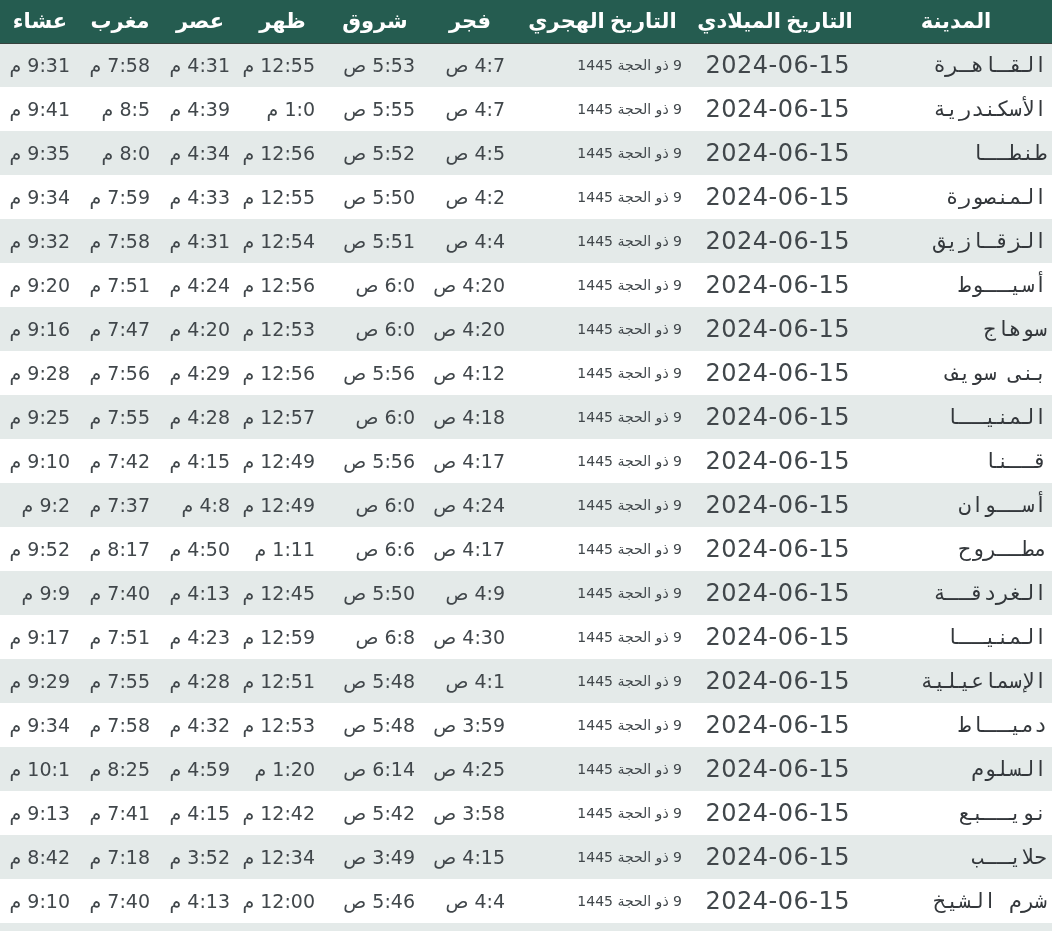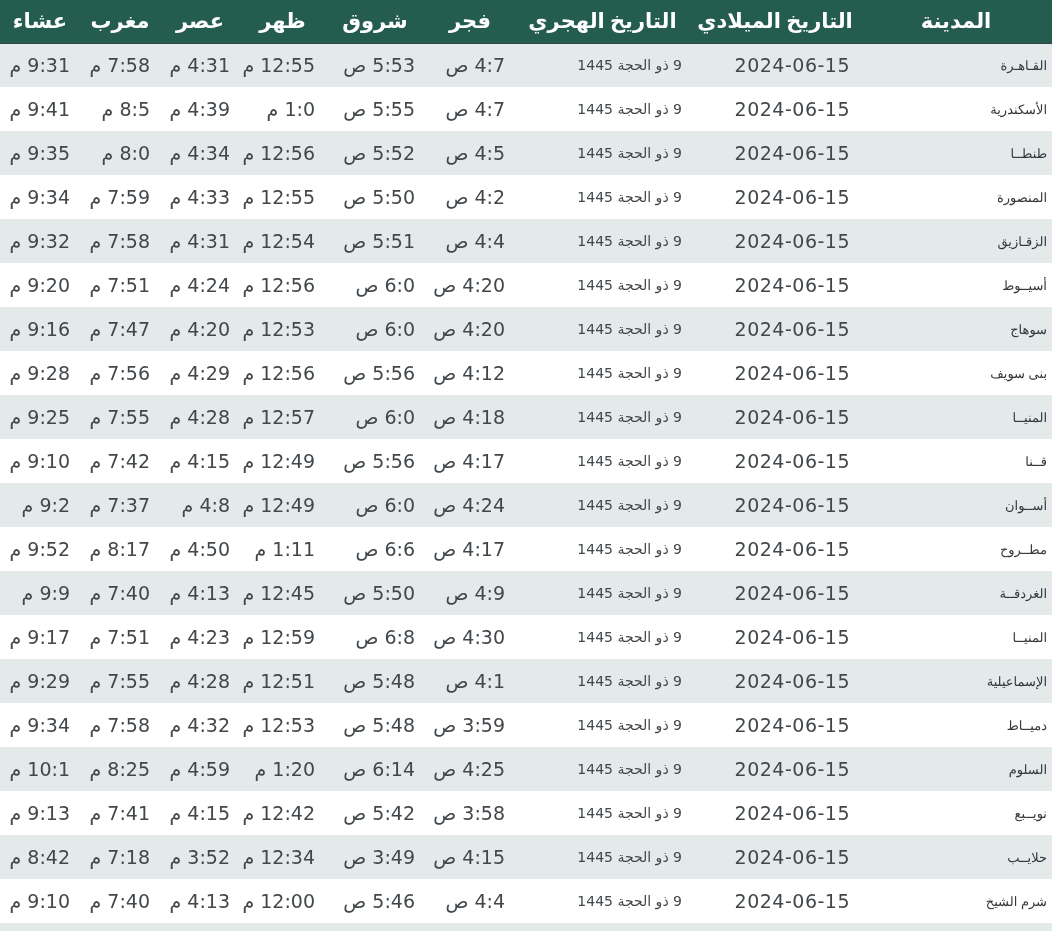--- a/index.html
+++ b/index.html
@@ -54,31 +54,31 @@
   .col-gregorian{width:170px;}
   .col-hijri{width:175px;}
   .col-fajr{width:90px;}
   .col-sunrise{width:100px;}
   .col-dhuhr{width:85px;}
   .col-asr{width:80px;}
   .col-maghrib{width:80px;}
   .col-isha{width:80px;}
 
   td.col-city{
-    font-family:Liberation Sans, sans-serif;
-    font-size:13px;
+    font-family:Liberation Mono, monospace;
+    font-size:21px;
     color:var(--city-text);
     padding-right:5px;
   }
   td.col-hijri{
     font-size:14px;
     padding-right:8px;
   }
   td.col-gregorian{
-    font-size:19px;
+    font-size:24px;
     letter-spacing:0.5px;
   }
 </style>
 </head>
 <body>
 
 <table>
   <thead>
     <tr>
         <th class="col-city">المدينة</th>

